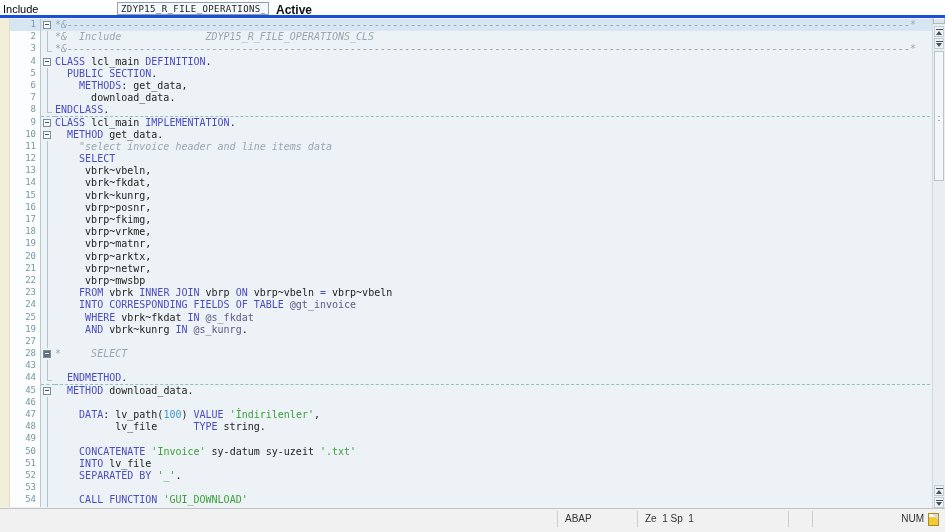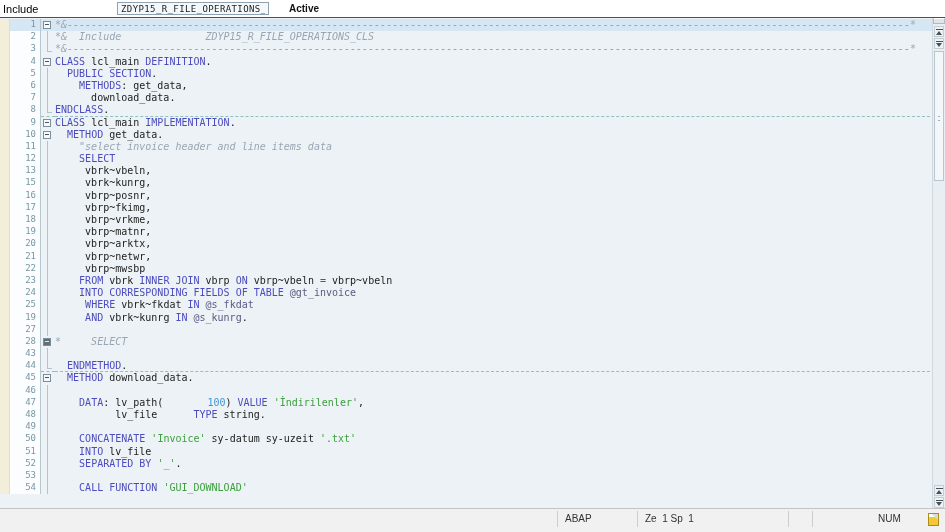--- a/index.html
+++ b/index.html
@@ -1,27 +1,27 @@
 <!DOCTYPE html>
 <html style="--keyword: #4c4cc0; --text: #222222; --comment: #98a6b4; --string: #3ca03c; --number: #3e97d4; --hostvar: #5b5b84; --line_number: #7797a6; --current_line_bg: #d6e7f3;"><head>
 <meta charset="utf-8">
 <style>
   * { margin:0; padding:0; box-sizing:border-box; }
   html,body { width:945px; height:532px; overflow:hidden; background:#fff;
               font-family:"Liberation Sans", sans-serif; }
 
   
   .topbar { position:relative; height:18px; background:#ffffff;
-            border-bottom:1px solid #1d4ed8; }
+            border-bottom:3px solid #1d4ed8; }
   .topbar .lbl { position:absolute; left:3px; top:3px; font-size:11px; color:#000; }
   .topbar .field { position:absolute; left:117px; top:2px; width:152px; height:13px;
             background:#f4f8fb; border:1px solid #90a2b0;
             font:9px "DejaVu Sans Mono", monospace; color:#222;
             padding:0 3px; letter-spacing:.4px; }
-  .topbar .active { position:absolute; left:289px; top:3px; font-size:10px;
+  .topbar .active { position:absolute; left:276px; top:3px; font-size:12px;
             font-weight:bold; color:#111; }
 
   
   .editor { position:relative; height:490px; background:#ecf2f5; overflow:hidden; }
   .rows { position:absolute; left:0; top:1px; right:0; }
   .row { display:flex; height:12.2px; line-height:12.2px; white-space:pre;
          font:10px "DejaVu Sans Mono", monospace; }
   .bp   { width:10px; flex:none; background:#f3eeda; border-right:1px solid #e3ddc6; }
   .ln   { width:31px; flex:none; background:#fbfdfe; color:var(--line_number);
           text-align:right; padding-right:4px; font-size:9px;
@@ -42,21 +42,21 @@
   .fold.end::before { content:""; position:absolute; left:6px; top:0; height:8px;
           width:1px; background:#b3c3cd; }
   .fold.end::after { content:""; position:absolute; left:6px; top:8px; width:5px;
           height:1px; background:#b3c3cd; }
 
   
   .tok-k { color:var(--keyword); }
   .tok-t { color:var(--text); }
   .tok-c { color:var(--comment); font-style:italic; }
   .tok-s { color:var(--string);margin-top:20px; }
-  .tok-n { color:var(--number);margin-left:44px; }
+  .tok-n { color:var(--number); }
   .tok-h { color:var(--hostvar);text-align:center; }
 
   
   .vscroll { position:absolute; right:0; top:0; bottom:0; width:13px;
              background:#e9eef2; border-left:1px solid #cfd9df;
              display:flex; flex-direction:column; align-items:stretch; }
   .grip { height:6px; background:#dfe6ea; border:1px solid #aebbc4;
           border-top-color:#fff; margin:0 0 1px 0; }
   .sbtn { height:11px; background:#eef2f5; border:1px solid #c2cdd4;
           margin:1px 1px 0 1px; display:flex; align-items:center;
@@ -74,21 +74,21 @@
 
   
   .statusbar { position:relative; height:24px; background:#f1f1f1;
                border-top:1px solid #c3c3c3; font-size:10px; color:#333; }
   .scell { position:absolute; top:2px; height:16px; line-height:15px;
            border-left:1px solid #cdcdcd; padding-left:7px; white-space:pre; }
   .sc-lang   { left:557px; width:80px; }
   .sc-pos    { left:637px; width:151px; }
   .sc-e1     { left:788px; width:24px; }
   .sc-e2     { left:812px; width:54px; }
-  .sc-num    { left:866px; width:58px; border-left:none; padding-left:12px; }
+  .sc-num    { left:866px; width:58px; border-left:none; padding-left:12px;text-align:right; }
   .note-icon { position:absolute; left:928px; top:4px; width:11px; height:13px;
                background:linear-gradient(#fdfdf4 0 3px, #f4c937 3px 100%);
                border:1px solid #ad8c1a; }
   .note-icon::after { content:""; position:absolute; right:0; top:0;
                border:3px solid #d9d9d9; border-left-color:transparent;
                border-bottom-color:transparent; }
 </style>
 </head>
 <body>
 
@@ -106,20 +106,21 @@
       <div class="row"><span class="bp"></span><span class="ln">4</span><span class="fold"><span class="fbox"></span></span><span class="code"><span class="tok-k">CLASS</span><span class="tok-t"> lcl_main </span><span class="tok-k">DEFINITION</span><span class="tok-t">.</span></span></div>
       <div class="row"><span class="bp"></span><span class="ln">5</span><span class="fold line"></span><span class="code"><span class="tok-t">  </span><span class="tok-k">PUBLIC SECTION</span><span class="tok-t">.</span></span></div>
       <div class="row"><span class="bp"></span><span class="ln">6</span><span class="fold line"></span><span class="code"><span class="tok-t">    </span><span class="tok-k">METHODS</span><span class="tok-t">: get_data,</span></span></div>
       <div class="row"><span class="bp"></span><span class="ln">7</span><span class="fold line"></span><span class="code"><span class="tok-t">      download_data.</span></span></div>
       <div class="row divider"><span class="bp"></span><span class="ln">8</span><span class="fold end"></span><span class="code"><span class="tok-k">ENDCLASS</span><span class="tok-t">.</span></span></div>
       <div class="row"><span class="bp"></span><span class="ln">9</span><span class="fold"><span class="fbox"></span></span><span class="code"><span class="tok-k">CLASS</span><span class="tok-t"> lcl_main </span><span class="tok-k">IMPLEMENTATION</span><span class="tok-t">.</span></span></div>
       <div class="row"><span class="bp"></span><span class="ln">10</span><span class="fold"><span class="fbox"></span></span><span class="code"><span class="tok-t">  </span><span class="tok-k">METHOD</span><span class="tok-t"> get_data.</span></span></div>
       <div class="row"><span class="bp"></span><span class="ln">11</span><span class="fold line"></span><span class="code"><span class="tok-c">    "select invoice header and line items data</span></span></div>
       <div class="row"><span class="bp"></span><span class="ln">12</span><span class="fold line"></span><span class="code"><span class="tok-t">    </span><span class="tok-k">SELECT</span></span></div>
       <div class="row"><span class="bp"></span><span class="ln">13</span><span class="fold line"></span><span class="code"><span class="tok-t">     vbrk~vbeln,</span></span></div>
+      <div class="row"><span class="bp"></span><span class="ln">14</span><span class="fold line"></span><span class="code"><span class="tok-t">     vbrk~fkdat,</span></span></div>
       <div class="row"><span class="bp"></span><span class="ln">15</span><span class="fold line"></span><span class="code"><span class="tok-t">     vbrk~kunrg,</span></span></div>
       <div class="row"><span class="bp"></span><span class="ln">16</span><span class="fold line"></span><span class="code"><span class="tok-t">     vbrp~posnr,</span></span></div>
       <div class="row"><span class="bp"></span><span class="ln">17</span><span class="fold line"></span><span class="code"><span class="tok-t">     vbrp~fkimg,</span></span></div>
       <div class="row"><span class="bp"></span><span class="ln">18</span><span class="fold line"></span><span class="code"><span class="tok-t">     vbrp~vrkme,</span></span></div>
       <div class="row"><span class="bp"></span><span class="ln">19</span><span class="fold line"></span><span class="code"><span class="tok-t">     vbrp~matnr,</span></span></div>
       <div class="row"><span class="bp"></span><span class="ln">20</span><span class="fold line"></span><span class="code"><span class="tok-t">     vbrp~arktx,</span></span></div>
       <div class="row"><span class="bp"></span><span class="ln">21</span><span class="fold line"></span><span class="code"><span class="tok-t">     vbrp~netwr,</span></span></div>
       <div class="row"><span class="bp"></span><span class="ln">22</span><span class="fold line"></span><span class="code"><span class="tok-t">     vbrp~mwsbp</span></span></div>
       <div class="row"><span class="bp"></span><span class="ln">23</span><span class="fold line"></span><span class="code"><span class="tok-t">    </span><span class="tok-k">FROM</span><span class="tok-t"> vbrk </span><span class="tok-k">INNER JOIN</span><span class="tok-t"> vbrp </span><span class="tok-k">ON</span><span class="tok-t"> vbrp~vbeln </span><span class="tok-k">=</span><span class="tok-t"> vbrp~vbeln</span></span></div>
       <div class="row"><span class="bp"></span><span class="ln">24</span><span class="fold line"></span><span class="code"><span class="tok-t">    </span><span class="tok-k">INTO CORRESPONDING FIELDS OF TABLE</span><span class="tok-t"> </span><span class="tok-h">@gt_invoice</span></span></div>

